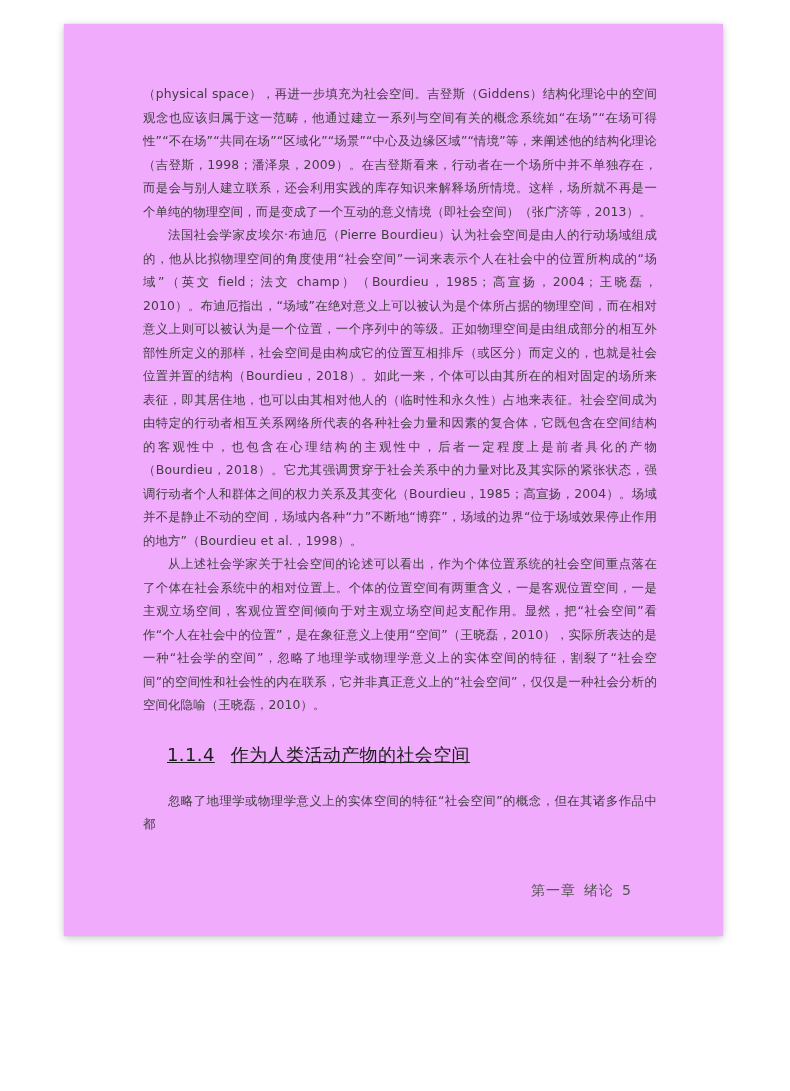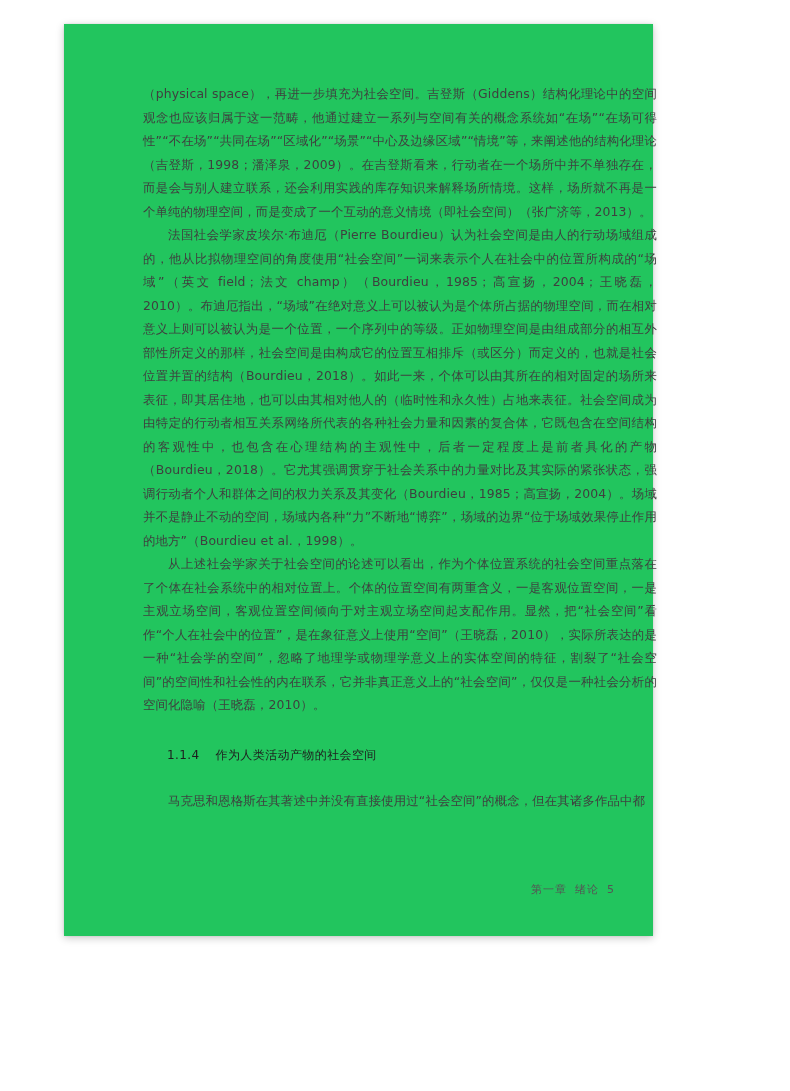--- a/index.html
+++ b/index.html
@@ -1,54 +1,54 @@
 <!DOCTYPE html>
 <html><head>
 <meta charset="utf-8">
 <style>
   html, body { margin: 0; padding: 0; }
   body {
     width: 790px; height: 1091px; background: #ffffff; position: relative; overflow: hidden;
     font-family: "DejaVu Sans", "Liberation Sans", sans-serif;
   }
   .page {
-    position: absolute; left: 64px; top: 24px; width: 589px; height: 912px;
-    background: #22c55e;
+    position: absolute; left: 64px; top: 24px; width: 659px; height: 912px;
+    background: #f0abfc;
     box-shadow: 0 2px 8px rgba(0,0,0,0.22), 0 0 2px rgba(0,0,0,0.10);
   }
   .content {
     position: absolute; left: 79px; top: 58px; width: 514px;
     color: #3f3f3f; font-size: 12.4px; line-height: 23.5px; letter-spacing: 0.15px;
     text-align: justify;
   }
   .para { margin: 0; }
   .indent { text-indent: 25px; }
   .heading {
-    margin: 26px 0 22px 24px; font-size: 12px; color: #1e1e1e; line-height: 24px;
-    font-weight: normal; letter-spacing: 0.4px;
+    margin: 26px 0 22px 24px; font-size: 18px; color: #1e1e1e; line-height: 24px;
+    font-weight: normal; letter-spacing: 0.4px; text-decoration: underline;
   }
   .heading .num { margin-right: 16px; }
   .footer {
-    position: absolute; left: 467px; top: 858px; font-size: 11px; color: #555;
+    position: absolute; left: 467px; top: 858px; font-size: 14px; color: #555;
     letter-spacing: 1px; white-space: nowrap;
   }
   .footer span { margin-right: 8px; }
 </style>
 </head>
 <body>
 
 <div class="page">
   <div class="content">
     <p class="para">（physical space），再进一步填充为社会空间。吉登斯（Giddens）结构化理论中的空间观念也应该归属于这一范畴，他通过建立一系列与空间有关的概念系统如“在场”“在场可得性”“不在场”“共同在场”“区域化”“场景”“中心及边缘区域”“情境”等，来阐述他的结构化理论（吉登斯，1998；潘泽泉，2009）。在吉登斯看来，行动者在一个场所中并不单独存在，而是会与别人建立联系，还会利用实践的库存知识来解释场所情境。这样，场所就不再是一个单纯的物理空间，而是变成了一个互动的意义情境（即社会空间）（张广济等，2013）。</p>
     <p class="para indent">法国社会学家皮埃尔·布迪厄（Pierre Bourdieu）认为社会空间是由人的行动场域组成的，他从比拟物理空间的角度使用“社会空间”一词来表示个人在社会中的位置所构成的“场域”（英文 field；法文 champ）（Bourdieu，1985；高宣扬，2004；王晓磊，2010）。布迪厄指出，“场域”在绝对意义上可以被认为是个体所占据的物理空间，而在相对意义上则可以被认为是一个位置，一个序列中的等级。正如物理空间是由组成部分的相互外部性所定义的那样，社会空间是由构成它的位置互相排斥（或区分）而定义的，也就是社会位置并置的结构（Bourdieu，2018）。如此一来，个体可以由其所在的相对固定的场所来表征，即其居住地，也可以由其相对他人的（临时性和永久性）占地来表征。社会空间成为由特定的行动者相互关系网络所代表的各种社会力量和因素的复合体，它既包含在空间结构的客观性中，也包含在心理结构的主观性中，后者一定程度上是前者具化的产物（Bourdieu，2018）。它尤其强调贯穿于社会关系中的力量对比及其实际的紧张状态，强调行动者个人和群体之间的权力关系及其变化（Bourdieu，1985；高宣扬，2004）。场域并不是静止不动的空间，场域内各种“力”不断地“博弈”，场域的边界“位于场域效果停止作用的地方”（Bourdieu et al.，1998）。</p>
     <p class="para indent">从上述社会学家关于社会空间的论述可以看出，作为个体位置系统的社会空间重点落在了个体在社会系统中的相对位置上。个体的位置空间有两重含义，一是客观位置空间，一是主观立场空间，客观位置空间倾向于对主观立场空间起支配作用。显然，把“社会空间”看作“个人在社会中的位置”，是在象征意义上使用“空间”（王晓磊，2010），实际所表达的是一种“社会学的空间”，忽略了地理学或物理学意义上的实体空间的特征，割裂了“社会空间”的空间性和社会性的内在联系，它并非真正意义上的“社会空间”，仅仅是一种社会分析的空间化隐喻（王晓磊，2010）。</p>
 
     <h3 class="heading">
       <span class="num">1.1.4</span><span>作为人类活动产物的社会空间</span>
     </h3>
 
-    <p class="para indent">马克思和恩格斯在其著述中并没有直接使用过“社会空间”的概念，但在其诸多作品中都</p>
+    <p class="para indent">忽略了地理学或物理学意义上的实体空间的特征“社会空间”的概念，但在其诸多作品中都</p>
   </div>
 
   <div class="footer">
     <span>第一章</span><span>绪论</span><span>5</span>
   </div>
 </div>
 
 </body></html>

